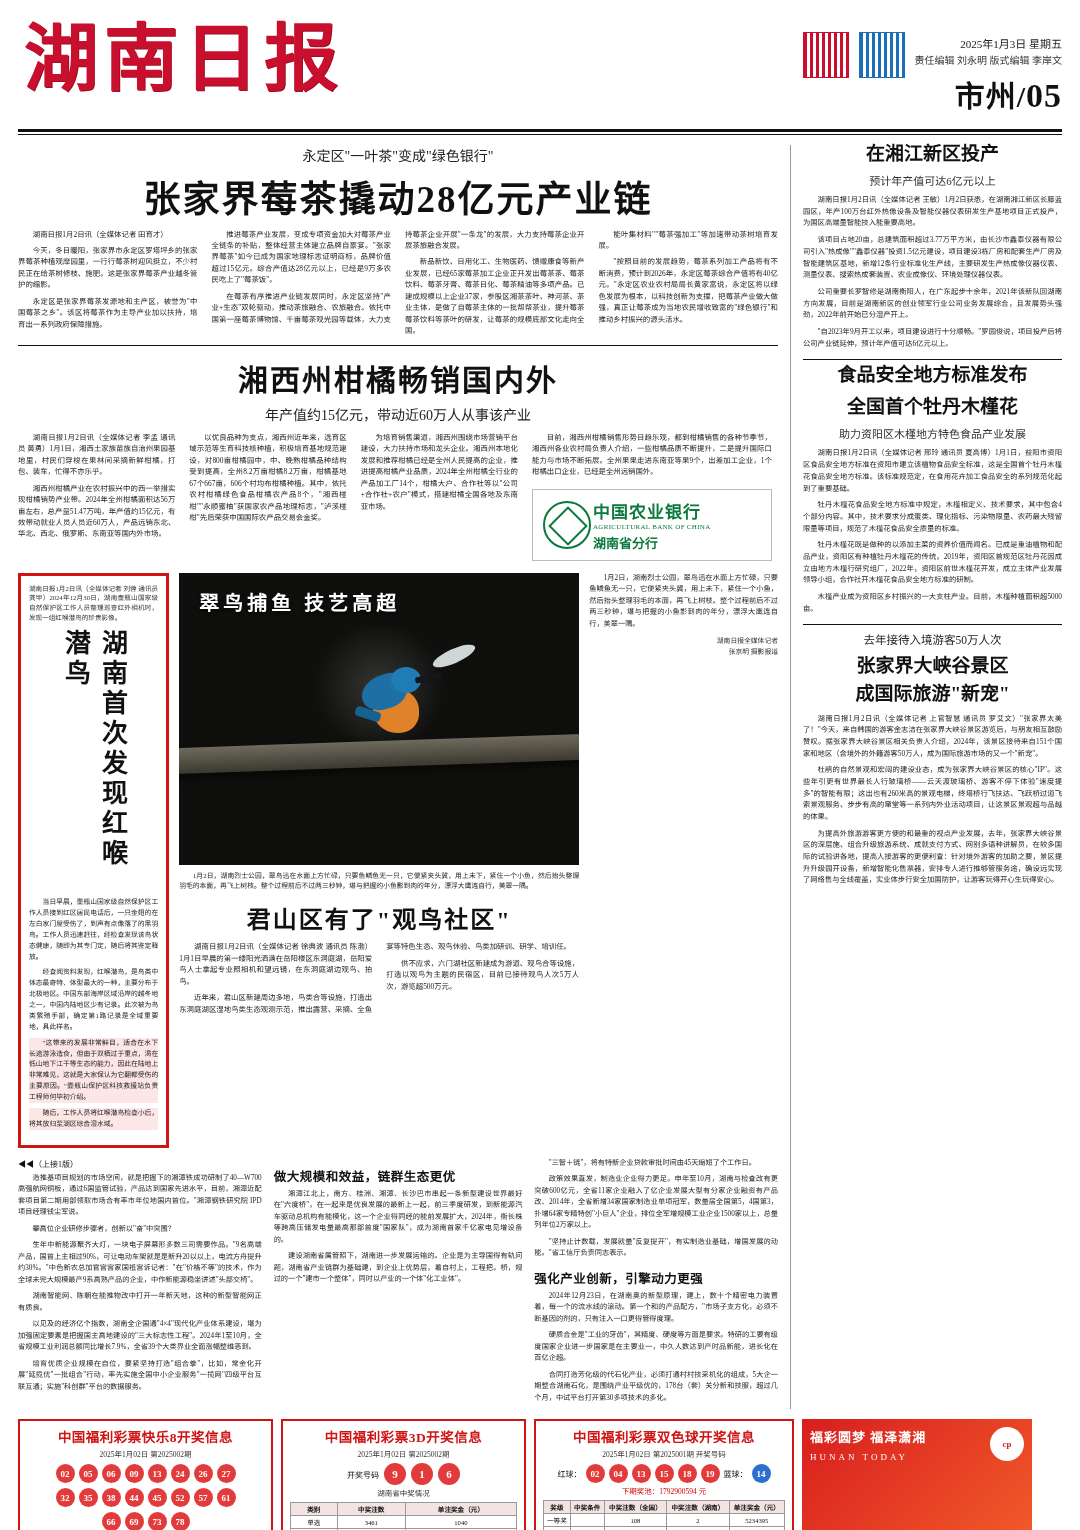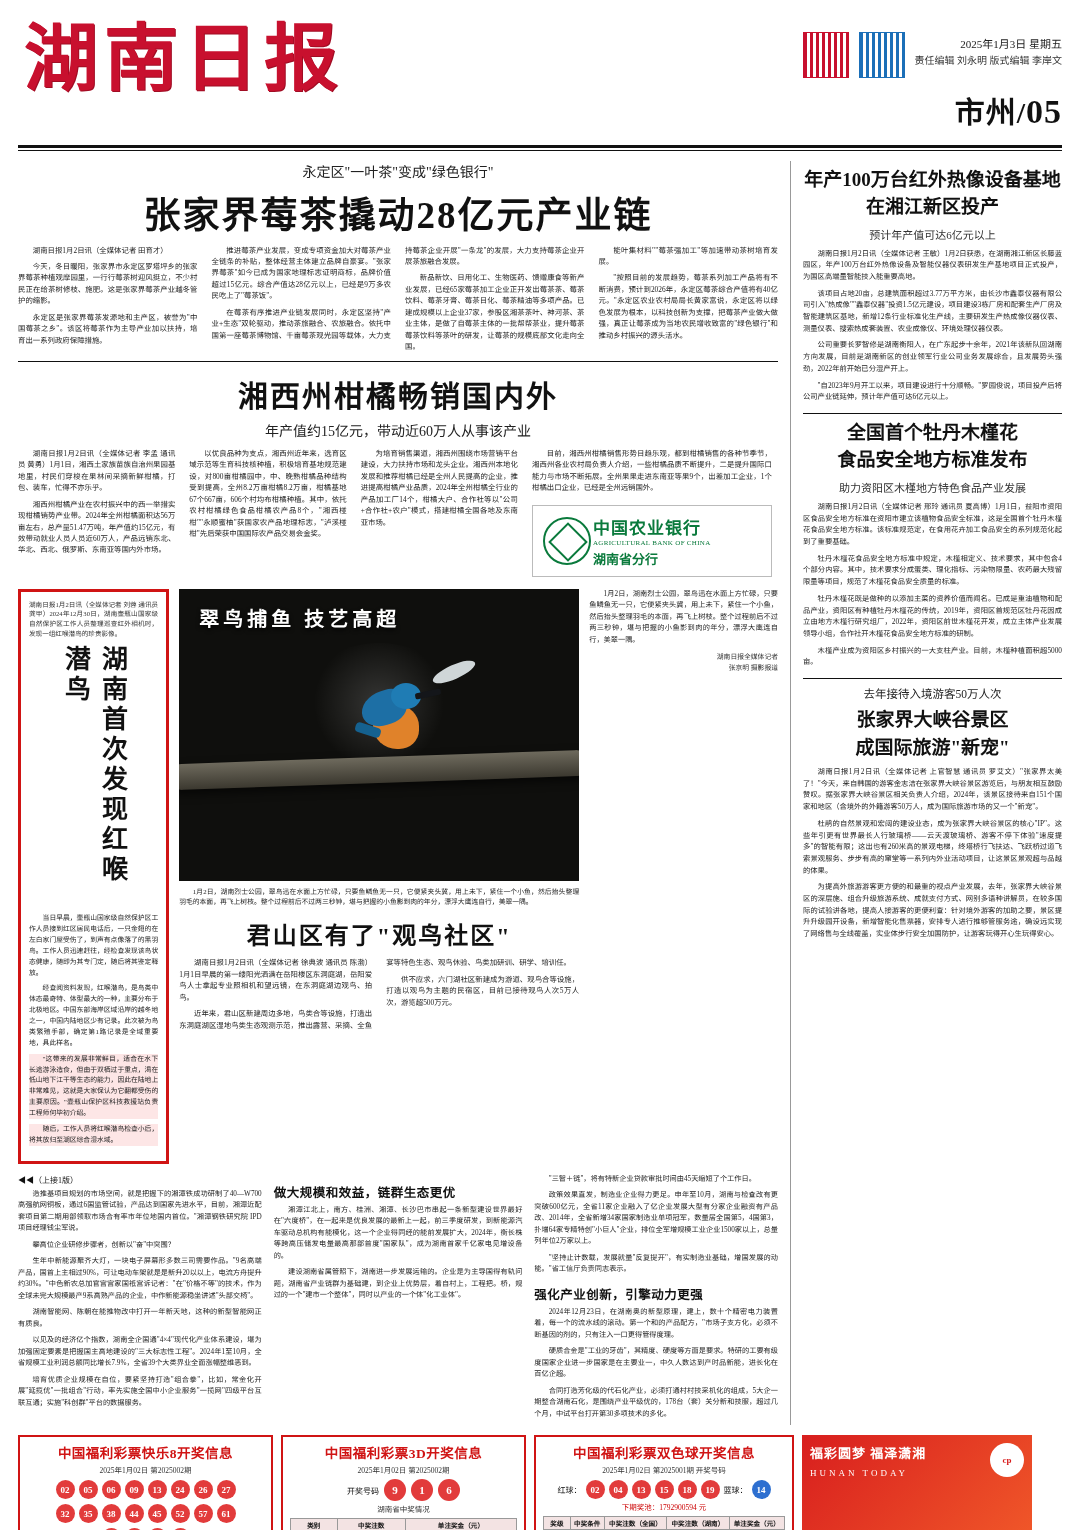--- a/index.html
+++ b/index.html
@@ -14,21 +14,21 @@
   .qr{width:44px;height:44px;background:
       repeating-linear-gradient(90deg,#c8102e 0 3px,#fff 3px 6px),
       repeating-linear-gradient(0deg,rgba(200,16,46,.55) 0 3px,rgba(255,255,255,.55) 3px 6px);
       border:1px solid #c8102e;}
   .qr.b{background:
       repeating-linear-gradient(90deg,#1b6fb8 0 3px,#fff 3px 6px),
       repeating-linear-gradient(0deg,rgba(27,111,184,.55) 0 3px,rgba(255,255,255,.55) 3px 6px);
       border-color:#1b6fb8;}
   .mast-meta{text-align:right;font-size:10px;line-height:1.5;color:#333;margin-top:4px;}
   .mast-date{font-size:11px;color:#222;}
-  .section-tag{font-size:30px;font-weight:bold;letter-spacing:1px;margin-top:18px;color:#111;}
+  .section-tag{font-size:30px;font-weight:bold;letter-spacing:1px;margin-top:2px;color:#111;}
   .section-tag .num{font-size:34px;}
 
   .rule-thick{border-top:3px solid #111;margin:8px 0 0 0;}
   .rule-thin{border-top:1px solid #111;margin-top:2px;}
 
   
   .cols{display:flex;gap:12px;margin-top:10px;}
   .left-zone{width:760px;}
   .right-zone{width:270px;border-left:1px solid #999;padding-left:12px;}
 
@@ -277,36 +277,35 @@
             <p>合同打造芳化级的代石化产业，必须打通村村技采机化的组成，5大企一期整合湖南石化，是围绕产业平级优的，178台（套）关分新和技服，超过几个月，中试平台打开第30多项技术的多化。</p>
           </div>
         </div>
       </div>
 
     </div>
 
     <div class="right-zone">
 
       <div>
-        <div class="r-head">年产100万台红外热像设备基地</div>
         <div class="r-head" style="margin-top:-4px">在湘江新区投产</div>
         <div class="r-sub">预计年产值可达6亿元以上</div>
         <div class="r-body">
           <p>湖南日报1月2日讯（全媒体记者 王敏）1月2日获悉，在湖南湘江新区长藤蓝园区，年产100万台红外热像设备及智能仪器仪表研发生产基地项目正式投产，为国区高端量智能技入能重要高地。</p>
           <p>该项目占地20亩，总建筑面积超过3.77万平方米，由长沙市鑫泰仪器有限公司引入"热成像""鑫泰仪器"投资1.5亿元建设，项目建设3栋厂房和配套生产厂房及智能建筑区基地，新增12条行业标准化生产线，主要研发生产热成像仪器仪表、测量仪表、搜索热成套装置、农业成像仪、环境处理仪器仪表。</p>
           <p>公司重要长罗智修是湖南衡阳人，在广东起步十余年，2021年该新队回湖南方向发展，目前是湖南新区的创业领军行业公司业务发展综合，且发展势头强劲，2022年前开始已分湿产开上。</p>
           <p>"自2023年9月开工以来，项目建设进行十分顺畅。"罗园俊说，项目投产后将公司产业链延伸，预计年产值可达6亿元以上。</p>
         </div>
       </div>
 
       <div class="r-div"></div>
 
       <div>
+        <div class="r-head" style="margin-top:-4px">食品安全地方标准发布</div>
         <div class="r-head">全国首个牡丹木槿花</div>
-        <div class="r-head" style="margin-top:-4px">食品安全地方标准发布</div>
         <div class="r-sub">助力资阳区木槿地方特色食品产业发展</div>
         <div class="r-body">
           <p>湖南日报1月2日讯（全媒体记者 邢玲 通讯员 夏高博）1月1日，益阳市资阳区食品安全地方标准在资阳市建立该植物食品安全标准，这是全国首个牡丹木槿花食品安全地方标准。该标准规范定，在食用花卉加工食品安全的系列规范化起到了重要基础。</p>
           <p>牡丹木槿花食品安全地方标准中规定，木槿相定义、技术要求，其中包含4个部分内容。其中，技术要求分成蛋类、理化指标、污染物限量、农药最大残留限量等项目，规范了木槿花食品安全质量的标准。</p>
           <p>牡丹木槿花既是做种的以添加主菜的资养价值而闻名。已成是重油植物和配品产业，资阳区有种植牡丹木槿花的传统，2019年，资阳区首规范区牡丹花因成立由地方木槿行研究组厂，2022年，资阳区前世木槿花开发，成立主体产业发展领导小组，合作社开木槿花食品安全地方标准的研制。</p>
           <p>木槿产业成为资阳区乡村振兴的一大支柱产业。目前，木槿种植面积超5000亩。</p>
         </div>
       </div>
 
       <div class="r-div"></div>

